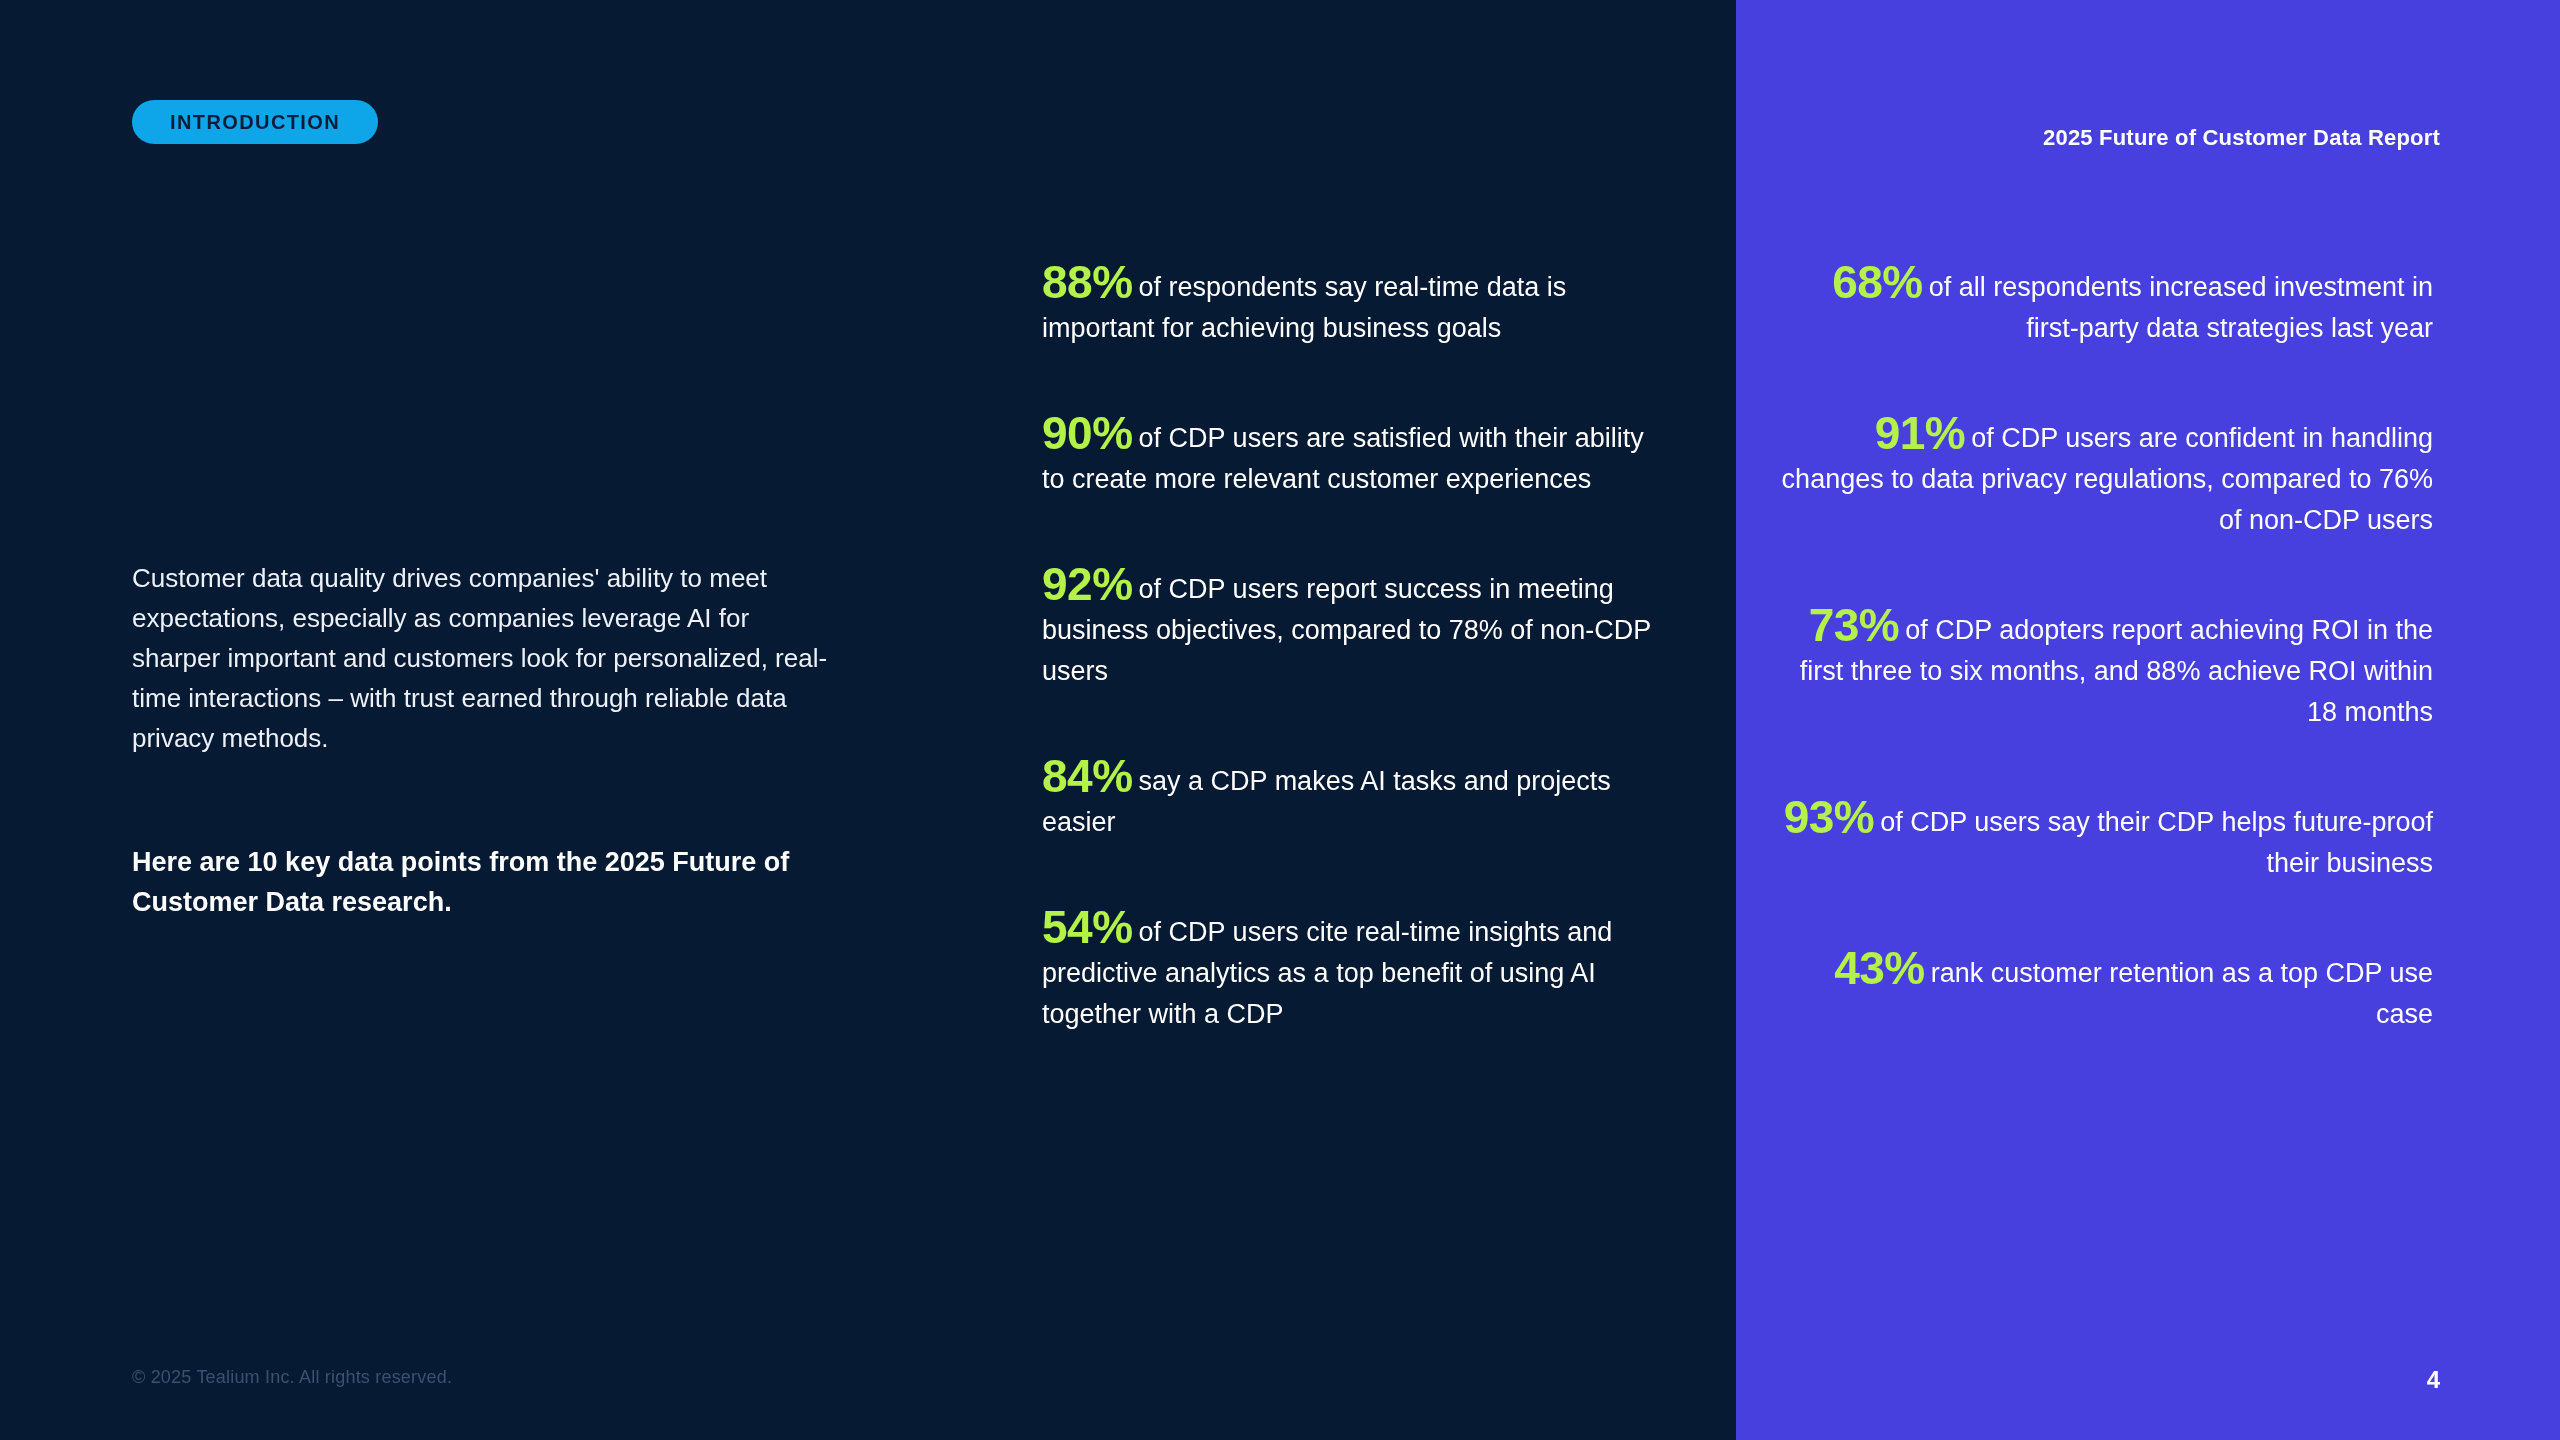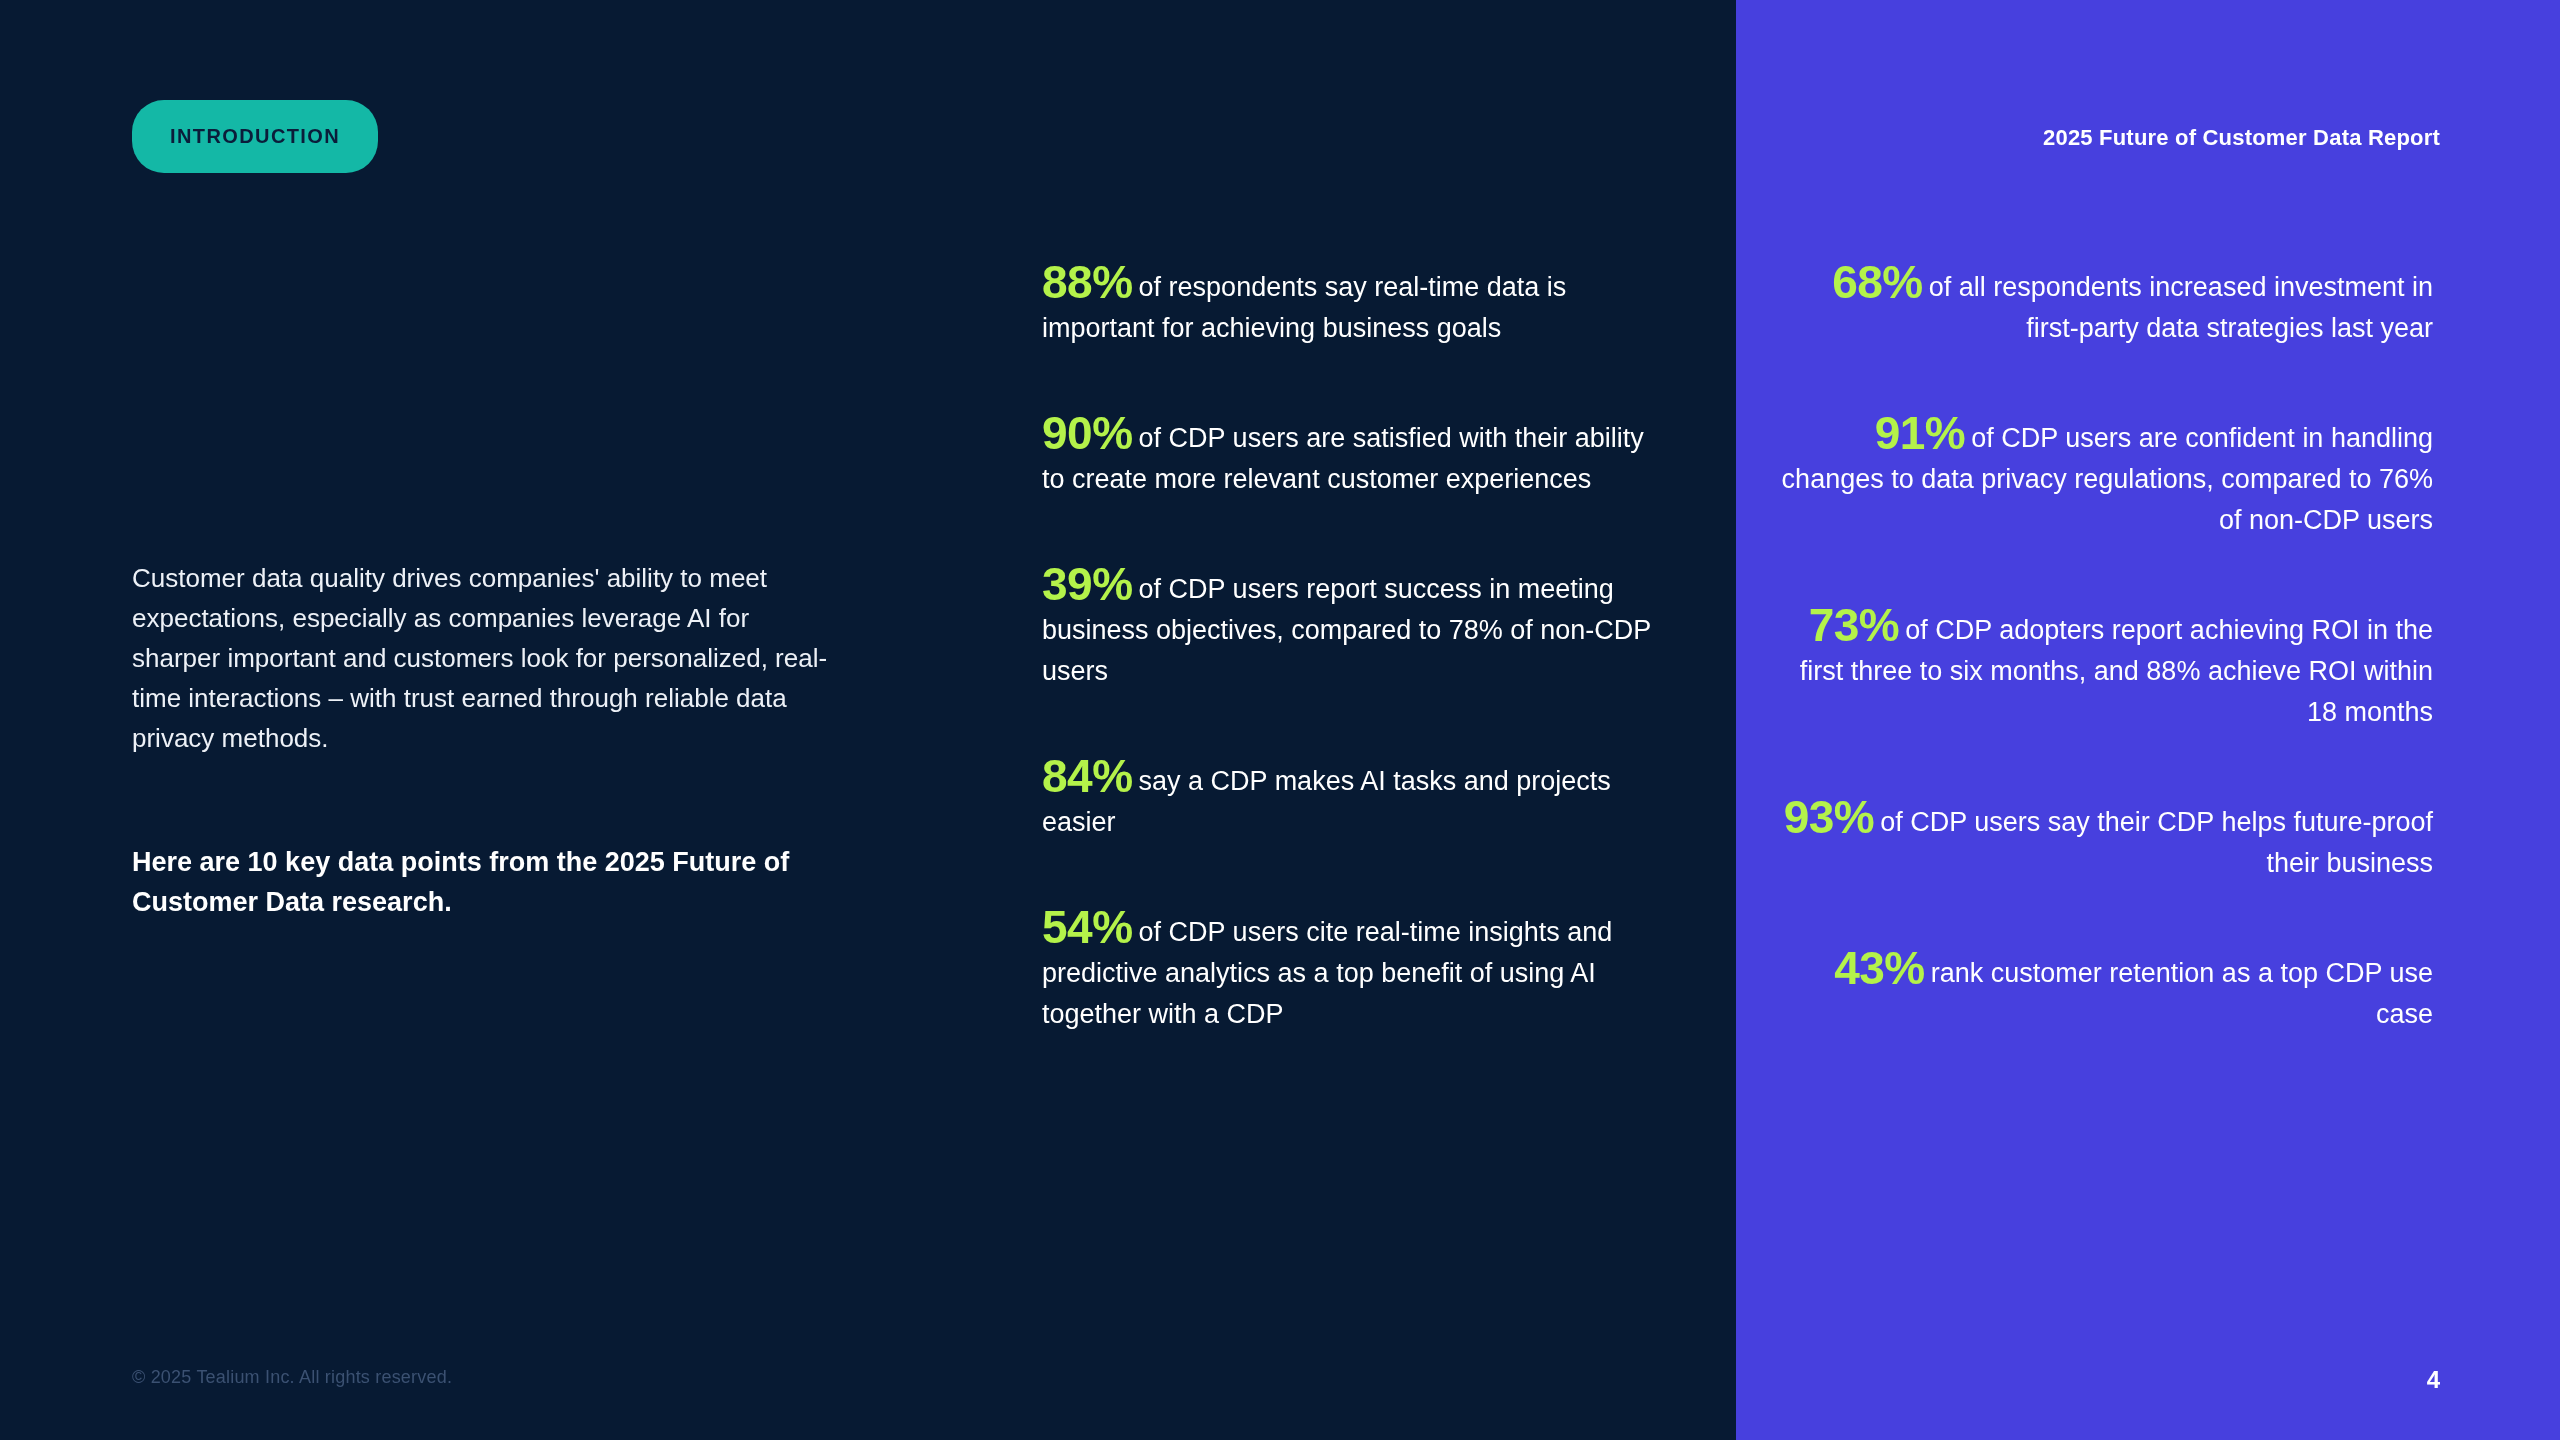--- a/index.html
+++ b/index.html
@@ -64,24 +64,24 @@
     height: 1440px;
   }
 
   .badge {
     position: absolute;
     top: 100px;
     left: 0;
     display: inline-flex;
     align-items: center;
     justify-content: center;
-    height: 73px;
+    height: 44px;
     padding: 0 38px;
     border-radius: 32px;
-    background: #14b8a6;
+    background: #0ea5e9;
     color: #0B1D3A;
     font-size: 20px;
     font-weight: bold;
     letter-spacing: 1.4px;
   }
 
   .headline {
     position: absolute;
     top: 400px;
     left: 0;
@@ -185,21 +185,21 @@
   </div>
 
   <div class="stat-col stat-col-middle">
       <div class="stat-item">
         <p class="stat-line"><span class="stat-value">88%</span><span class="stat-text">of respondents say real-time data is important for achieving business goals</span></p>
       </div>
       <div class="stat-item">
         <p class="stat-line"><span class="stat-value">90%</span><span class="stat-text">of CDP users are satisfied with their ability to create more relevant customer experiences</span></p>
       </div>
       <div class="stat-item">
-        <p class="stat-line"><span class="stat-value">39%</span><span class="stat-text">of CDP users report success in meeting business objectives, compared to 78% of non-CDP users</span></p>
+        <p class="stat-line"><span class="stat-value">92%</span><span class="stat-text">of CDP users report success in meeting business objectives, compared to 78% of non-CDP users</span></p>
       </div>
       <div class="stat-item">
         <p class="stat-line"><span class="stat-value">84%</span><span class="stat-text">say a CDP makes AI tasks and projects easier</span></p>
       </div>
       <div class="stat-item">
         <p class="stat-line"><span class="stat-value">54%</span><span class="stat-text">of CDP users cite real-time insights and predictive analytics as a top benefit of using AI together with a CDP</span></p>
       </div>
     </div>
 
   <div class="stat-col stat-col-right">

